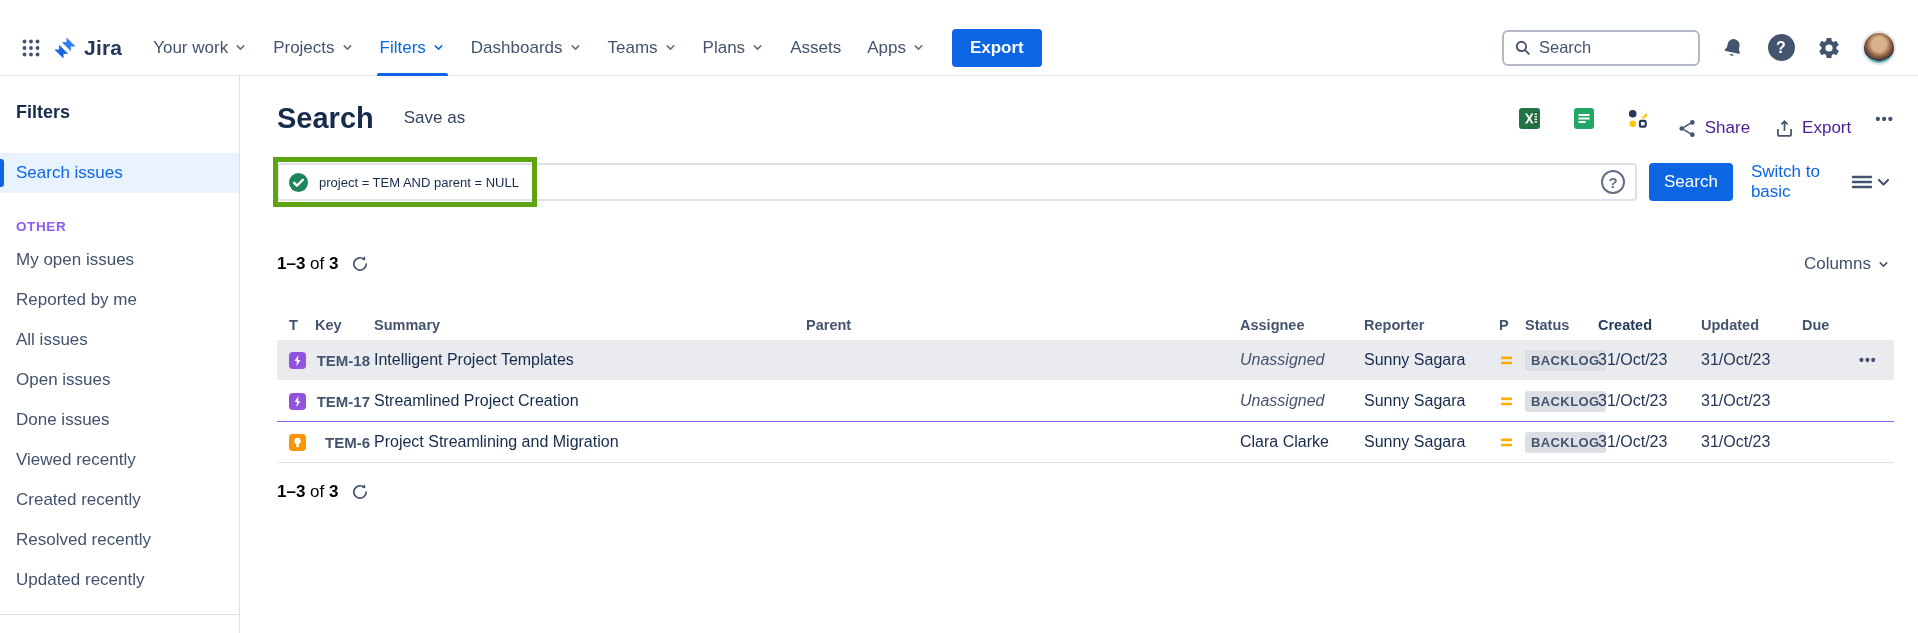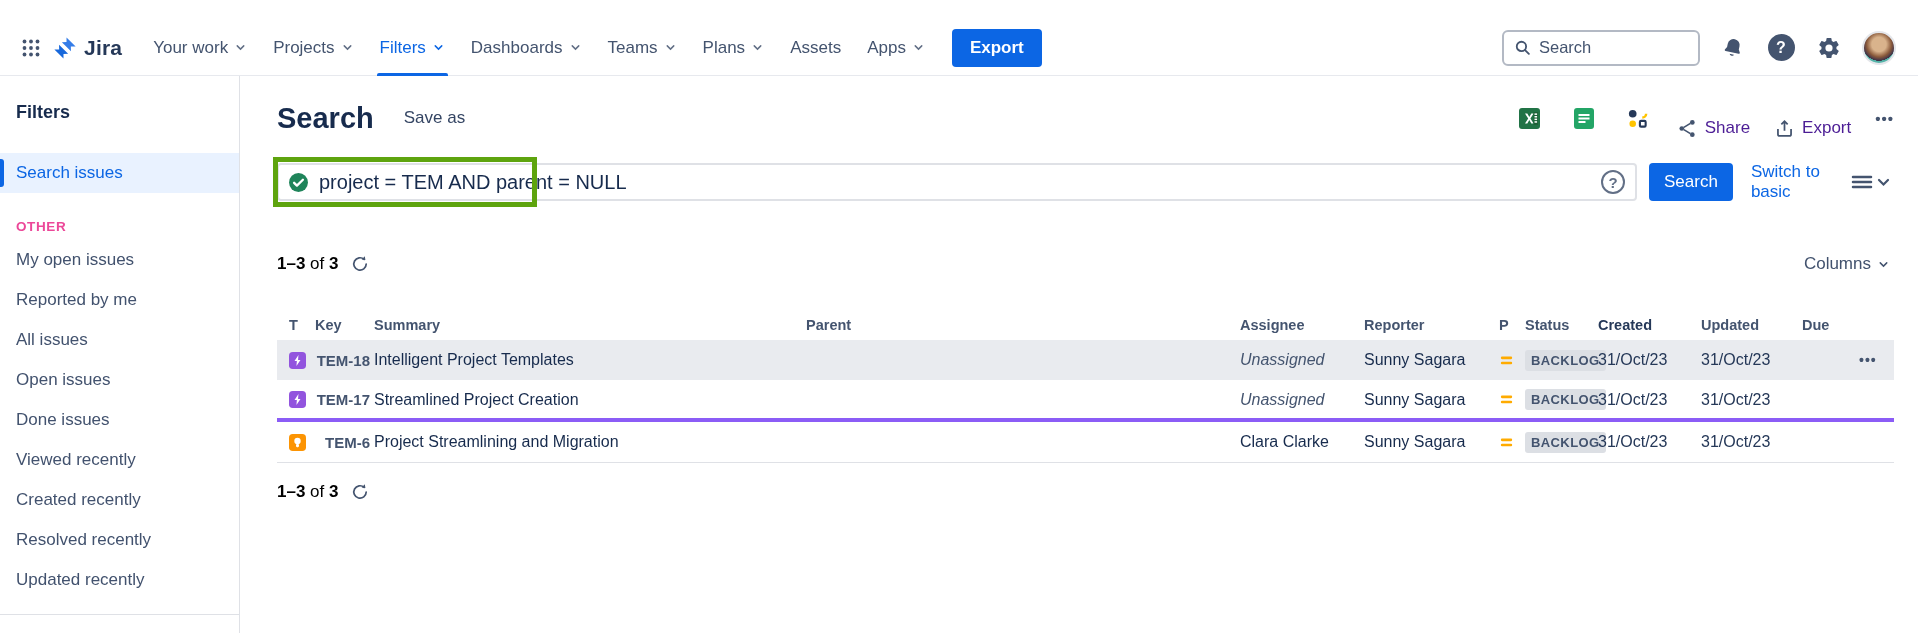--- a/index.html
+++ b/index.html
@@ -37,41 +37,41 @@
 
   
   .shell { display:flex; height:577px; }
   .sidebar { width:240px; flex:none; border-right:1px solid #DFE1E6; padding-top:26px; position:relative; }
   .sb-title { font-size:18px; font-weight:700; color:#172B4D; padding:0 16px; margin-bottom:30px; }
   .sb-item { display:block; font-size:17px; color:#42526E; padding:10px 16px; cursor:pointer; text-decoration:none; }
   .sb-selected { position:relative; background:#E9F2FF; color:#0C66E4; padding:10px 16px;
     font-size:17px; cursor:pointer; margin-bottom:16px; }
   .sb-selected::before { content:""; position:absolute; left:0; top:6px; bottom:6px; width:4px;
     background:#0C66E4; border-radius:0 3px 3px 0; }
-  .sb-section { font-size:13.5px; font-weight:700; letter-spacing:.6px; color:#ec4899;
+  .sb-section { font-size:13.5px; font-weight:700; letter-spacing:.6px; color:#8b5cf6;
     padding:10px 16px 6px; }
   .sb-divider { border-top:1px solid #DFE1E6; margin:14px 0 8px; }
 
   
   .main { flex:1; padding:20px 24px 0 37px; position:relative; }
   .page-head { display:flex; align-items:center; height:44px; }
   .page-title { font-size:29px; font-weight:600; color:#172B4D; }
   .saveas { margin-left:22px; font-size:17px; color:#344563; background:none; border:none;
     font-family:inherit; cursor:pointer; padding:6px 8px; }
   .head-actions { margin-left:auto; display:flex; align-items:center; gap:24px; }
   .txt-ic-btn { display:flex; align-items:center; gap:7px; background:none; border:none;
     font-family:inherit; font-size:17px; color:#4c1d95; cursor:pointer;margin-top:20px; }
   .meatballs { font-size:15px; font-weight:700; color:#44546F; letter-spacing:1px; background:none;
     border:none; cursor:pointer; }
 
   
   .jql-row { display:flex; align-items:center; margin-top:22px; gap:10px; }
   .jql-wrap { position:relative; width:1360px; height:38px; flex:none; }
   .jql-input { width:100%; height:38px; border:2px solid #DFE1E6; border-radius:4px;
-    padding:0 44px 0 40px; font-family:inherit; font-size:20px; color:#172B4D; outline:none; }
+    padding:0 44px 0 40px; font-family:inherit; font-size:13px; color:#172B4D; outline:none; }
   .jql-check { position:absolute; left:11px; top:9px; }
   .jql-help { position:absolute; right:12px; top:7px; width:24px; height:24px; border-radius:50%;
     border:2px solid #626F86; color:#626F86; font-size:15px; font-weight:700; display:flex;
     align-items:center; justify-content:center; background:none; cursor:pointer; }
   .annotation-box { position:absolute; left:-4px; top:-6px; width:264px; height:50px;
     border:5px solid #5EA40E; pointer-events:none; z-index:3; }
   .search-btn { height:38px; padding:0 15px; background:#0C66E4; color:#fff; border:none;
     border-radius:4px; font-family:inherit; font-size:17px; font-weight:500; cursor:pointer; margin-left:2px; }
   .switch-link { font-size:17px; color:#0C66E4; text-decoration:none; margin-left:8px; cursor:pointer; }
   .view-toggle { margin-left:auto; background:none; border:none; cursor:pointer; display:flex;
@@ -85,21 +85,21 @@
   .refresh-btn { background:none; border:none; cursor:pointer; display:flex; padding:2px; }
   .columns-btn { margin-left:auto; display:flex; align-items:center; gap:6px; background:none;
     border:none; font-family:inherit; font-size:17px; color:#42526E; cursor:pointer; padding:6px 4px; }
 
   
   .issue-table { margin-top:30px; width:1617px; }
   .t-grid { display:grid; grid-template-columns:26px 55px 436px 434px 124px 135px 26px 73px 103px 101px 57px 1fr;
     align-items:center; padding-left:12px; }
   .t-head { height:30px; font-size:14.5px; font-weight:600; color:#44546F; }
   .t-head .sorted { font-weight:700; color:#253858; }
-  .t-row { height:41px; font-size:16px; color:#172B4D; border-bottom:4px solid #8b5cf6; }
+  .t-row { height:41px; font-size:16px; color:#172B4D; border-bottom:1px solid #8b5cf6; }
   .t-row.highlight { background:#E9EBEF; border-bottom:1px solid #fff; }
   .t-row:last-of-type { border-bottom:1px solid #DFE1E6; }
   .cell-key { font-size:15px; font-weight:600; color:#44546F;text-align:right; }
   .cell-summary { padding-left:4px; }
   .unassigned { font-style:italic; color:#44546F; }
   .badge { display:inline-block; background:#DCDFE4; color:#44546F; font-size:13px; font-weight:700;
     padding:3px 6px; border-radius:3px; letter-spacing:.4px; }
   .cell-date { color:#253858; }
   .type-ic { display:flex; align-items:center; }
   .row-menu { background:none; border:none; font-size:14px; font-weight:700; color:#44546F;

